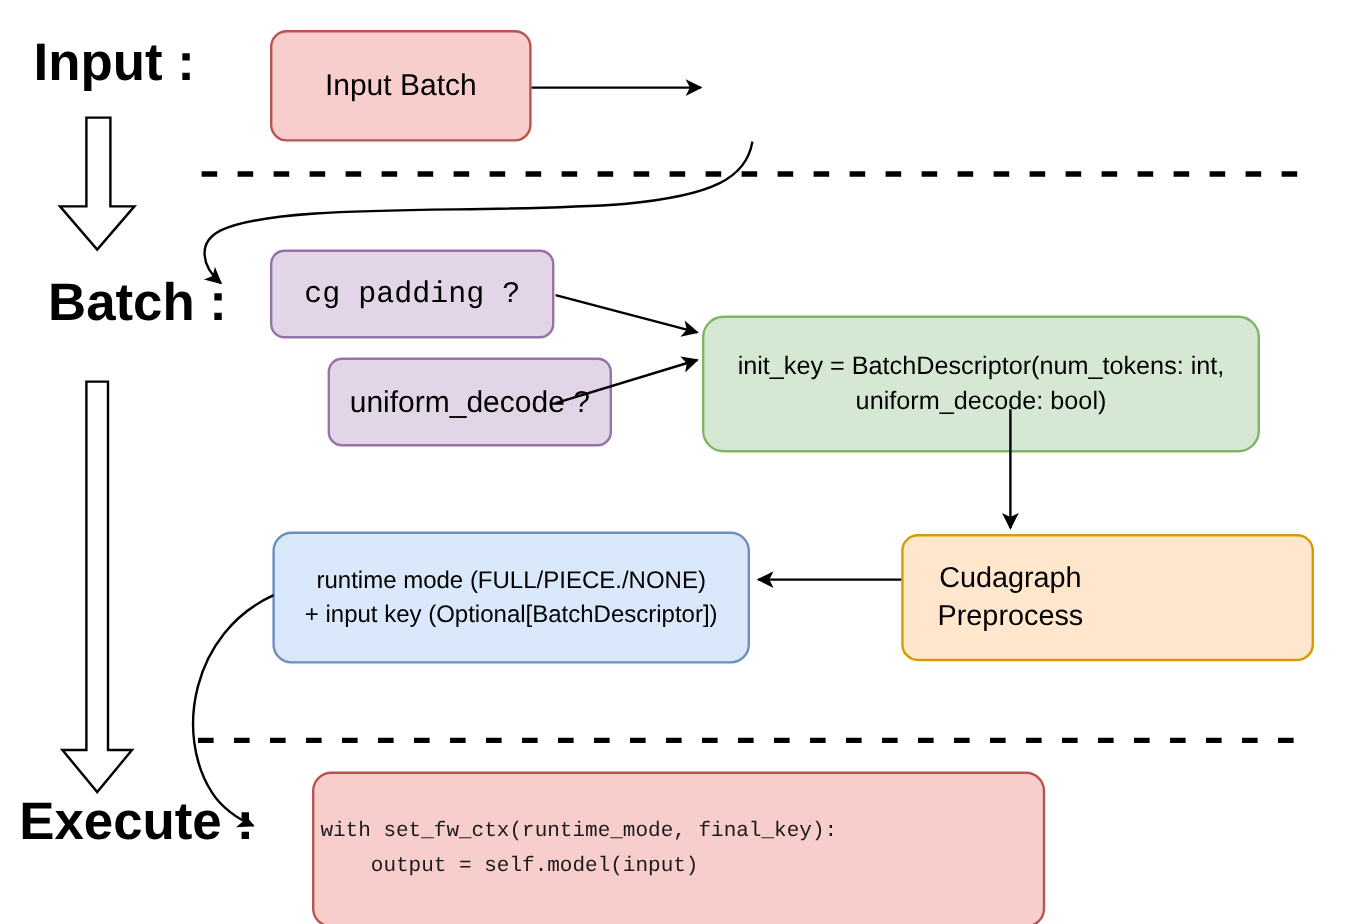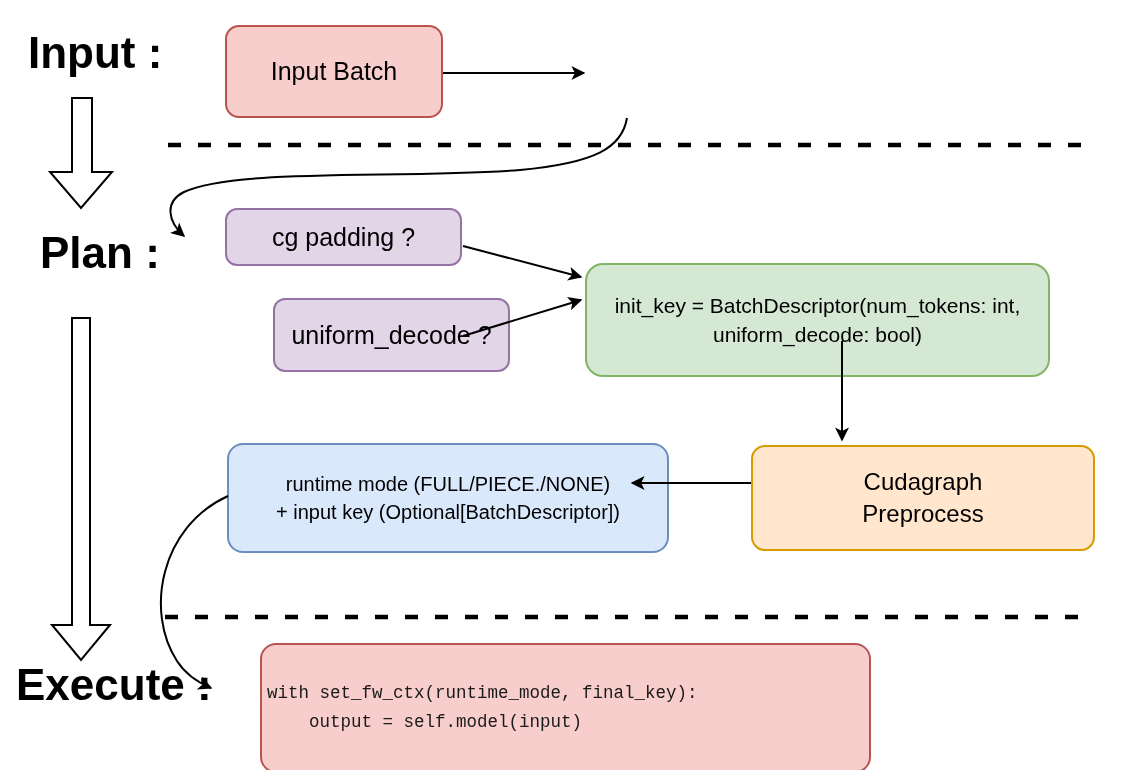--- a/index.html
+++ b/index.html
@@ -13,28 +13,28 @@
   #label-plan{left:40px;top:234px;}
   #label-execute{left:16px;top:666px;}
   .node{
     position:absolute;box-sizing:border-box;border:2px solid #000;
     display:flex;flex-direction:column;align-items:center;justify-content:center;
     text-align:center;z-index:2;white-space:nowrap;
   }
   .node .ln{white-space:nowrap;}
   #box-input-batch{left:225px;top:25px;width:218px;height:93px;border-radius:14px;background:#f8cecc;border-color:#b85450;font-size:25px;}
   #box-preprocess{left:588px;top:28px;width:198px;height:89px;border-radius:14px;background:#fff2cc;border-color:#d6b656;font-size:25px;}
-  #box-cg-padding{left:225px;top:208px;width:237px;height:58px;border-radius:12px;background:#e1d5e7;border-color:#9673a6;font-size:25px;}
+  #box-cg-padding{left:225px;top:208px;width:237px;height:74px;border-radius:12px;background:#e1d5e7;border-color:#9673a6;font-size:25px;font-family:Liberation Mono, monospace;}
   #box-uniform-decode{left:225px;top:298px;width:237px;height:74px;border-radius:12px;background:#e1d5e7;border-color:#9673a6;font-size:25px;margin-left:48px;}
   #box-init-key{left:585px;top:227px;width:465px;height:114px;border-radius:18px;background:#d5e8d4;border-color:#82b366;font-size:21px;line-height:29px;margin-top:36px;}
   #box-cudagraph-outer{left:751px;top:445px;width:344px;height:106px;border-radius:14px;background:#ffe6cc;border-color:#d79b00;z-index:2;
-    flex-direction:row;justify-content:center;}
+    flex-direction:row;justify-content:flex-start;}
   #box-cudagraph-outer .outer-text{width:178px;font-size:24px;line-height:32px;text-align:center;}
   #box-dispatch{left:753px;top:444px;width:180px;height:73px;border-radius:12px;background:#ffd3ba;border-color:#d79b00;font-size:21px;z-index:4;}
-  #box-runtime-mode{left:227px;top:443px;width:442px;height:110px;border-radius:16px;background:#dae8fc;border-color:#6c8ebf;font-size:20px;line-height:28px;}
+  #box-runtime-mode{left:227px;top:443px;width:398px;height:110px;border-radius:16px;background:#dae8fc;border-color:#6c8ebf;font-size:20px;line-height:28px;}
   #box-execute-code{left:222px;top:643px;width:611px;height:130px;border-radius:16px;background:#f8cecc;border-color:#b85450;
     font-family:"Liberation Mono","DejaVu Sans Mono",monospace;font-size:17.5px;line-height:29px;
     align-items:flex-start;padding-left:5px;color:#1a1a1a;margin-left:38px;}
   .code-line{white-space:pre;}
 </style>
 </head>
 <body>
 
 <div class="canvas">
 
@@ -54,21 +54,21 @@
     <line x1="443" y1="73" x2="584" y2="73" stroke="#000" stroke-width="2" marker-end="url(#arrow)"></line>
     <path d="M 627 118 C 622 148, 595 163, 520 170 C 400 179, 235 168, 184 192 C 164 202, 168 222, 184 236" fill="none" stroke="#000" stroke-width="2" marker-end="url(#arrow)"></path>
     <line x1="463" y1="246" x2="581" y2="277" stroke="#000" stroke-width="2" marker-end="url(#arrow)"></line>
     <line x1="463" y1="336" x2="581" y2="300" stroke="#000" stroke-width="2" marker-end="url(#arrow)"></line>
     <line x1="842" y1="341" x2="842" y2="440" stroke="#000" stroke-width="2" marker-end="url(#arrow)"></line>
     <line x1="751" y1="483" x2="632" y2="483" stroke="#000" stroke-width="2" marker-end="url(#arrow)"></line>
     <path d="M 228 496 C 160 527, 145 612, 177 661 C 184 672, 197 682, 211 688" fill="none" stroke="#000" stroke-width="2" marker-end="url(#arrow)"></path>
   </svg>
 
   <div class="phase-label" id="label-input">Input :</div>
-  <div class="phase-label" id="label-plan">Plan :</div>
+  <div class="phase-label" id="label-plan">Batch :</div>
   <div class="phase-label" id="label-execute">Execute :</div>
 
   <div class="node" id="box-input-batch">
     <span class="ln">Input Batch</span>
   </div>
 
 
   <div class="node" id="box-cg-padding">
     <span class="ln">cg padding ?</span>
   </div>

